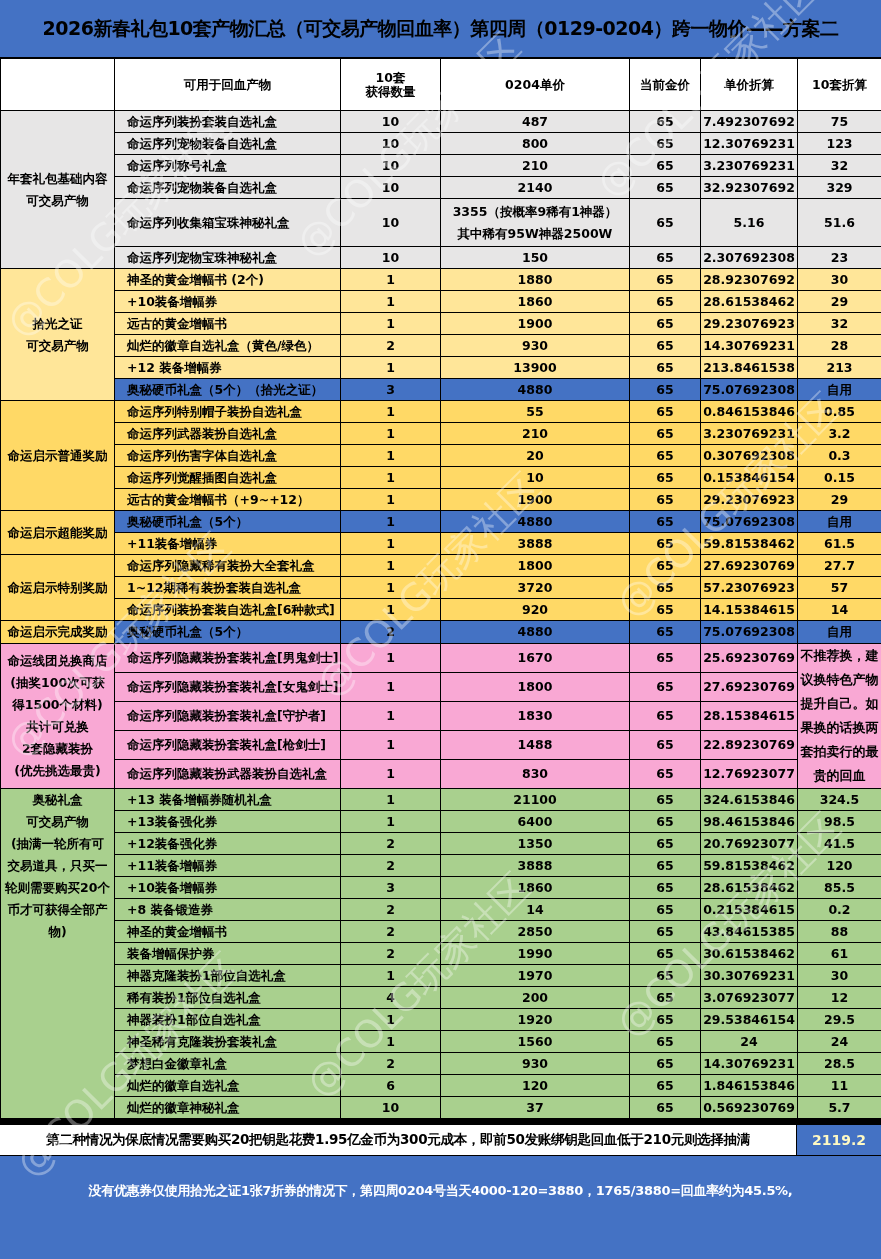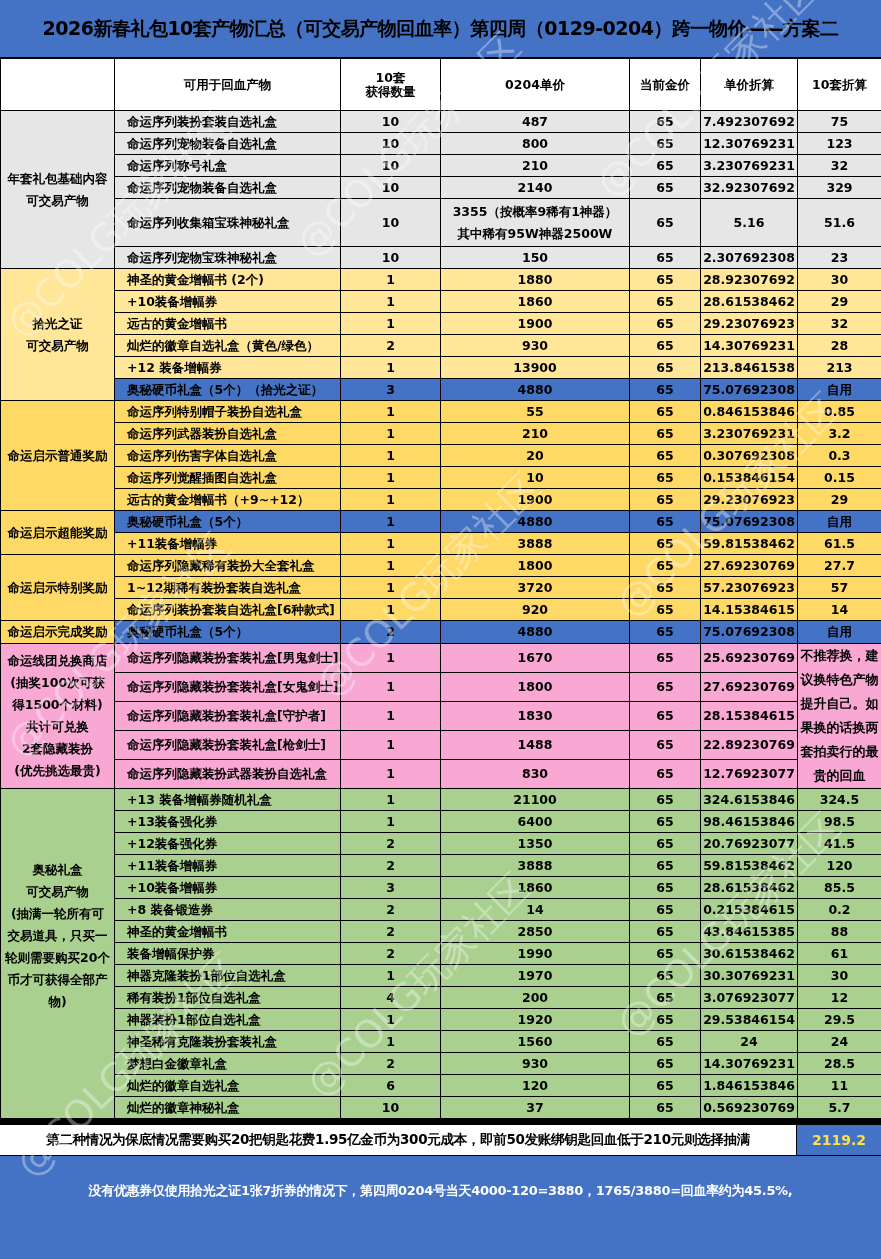--- a/index.html
+++ b/index.html
@@ -15,21 +15,21 @@
   tr.shop td { height: 29px; }
   .g-gray { background: #E7E6E6; }
   .g-ly { background: #FFE699; }
   .g-y { background: #FFD966; }
   .hl { background: #4472C4 !important; margin-top: 10px; }
   .g-peach { background: #f9a8d4; }
   .g-green { background: #A9D08E; }
   .note-cell { white-space: normal !important; line-height: 24px; font-size: 13px; padding: 0 2px; }
   .summary { display: flex; height: 36px; border-top: 6px solid #000000; }
   .summary .txt { width: 797px; background: #fff; font-size: 13.5px; display: flex; align-items: center; justify-content: center; border-right: 1px solid #000; letter-spacing: -0.3px; }
-  .summary .val { width: 84px; background: #4472C4; color: #fde047; font-size: 14px; display: flex; align-items: center; justify-content: center; }
+  .summary .val { width: 84px; background: #4472C4; color: #fef9c3; font-size: 14px; display: flex; align-items: center; justify-content: center; }
   .footer { height: 116px; background: #4472C4; color: #fff; font-size: 13px; text-align: center; padding-top: 24px; line-height: 22px; border-top: 1px solid #000; letter-spacing: -0.3px; }
   .footer div { white-space: nowrap; }
   .wm { position: absolute; color: rgba(255,255,255,0.35); font-size: 38px; transform: rotate(-45deg); pointer-events: none; font-weight: normal; white-space: nowrap; }
 </style>
 </head>
 <body>
 
 <div class="title">2026新春礼包10套产物汇总（可交易产物回血率）第四周（0129-0204）跨一物价——方案二</div>
 
 <table>
@@ -302,21 +302,21 @@
     </tr>
     <tr class="shop g-peach">
       <td class="item">命运序列隐藏装扮武器装扮自选礼盒</td>
       <td>1</td>
       <td>830</td>
       <td>65</td>
       <td>12.76923077</td>
     </tr>
 
     <tr class="r g-green">
-      <td class="cat g-green" rowspan="15" style="padding-top:70px; vertical-align:top;">
+      <td class="cat g-green" rowspan="15" style="vertical-align:top;">
         <div>奥秘礼盒</div>
         <div>可交易产物</div>
         <div>(抽满一轮所有可</div>
         <div>交易道具，只买一</div>
         <div>轮则需要购买20个</div>
         <div>币才可获得全部产</div>
         <div>物)</div>
       </td>
       <td class="item">+13 装备增幅券随机礼盒</td>
       <td>1</td>

